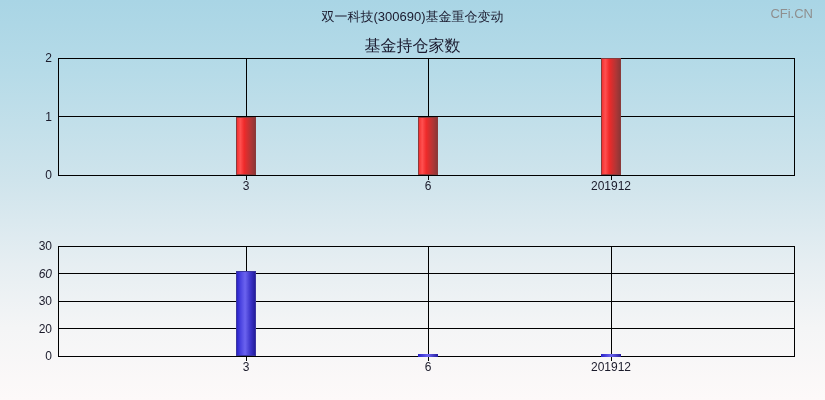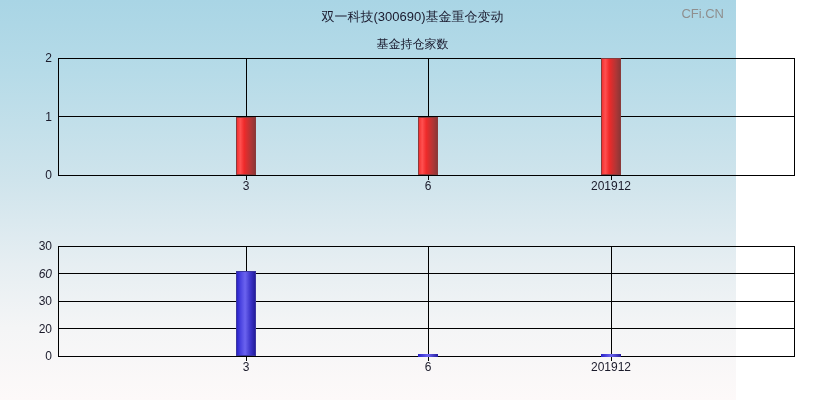--- a/index.html
+++ b/index.html
@@ -7,41 +7,41 @@
     padding: 0;
   }
   body {
     width: 825px;
     height: 400px;
     font-family: "Liberation Sans", sans-serif;
     overflow: hidden;
   }
   #root {
     position: relative;
-    width: 736px;
+    width: 825px;
     height: 400px;
     background: linear-gradient(to bottom, #a9d5e5 0%, #b6dbe8 18%, #cfe4ec 45%, #e6eef2 66%, #f4f5f6 82%, #fdf9f9 100%);
   }
 
   
   .main-title {
     position: absolute;
     left: 0;
     top: 8px;
     width: 825px;
     text-align: center;
     font-size: 13px;
     color: #1a1a2e;
     letter-spacing: 0px;
   }
   .sub-title {
     position: absolute;
     width: 825px;
     text-align: center;
-    font-size: 12px;
+    font-size: 16px;
     color: #1a1a2e;
   }
   #sub1 { top: 36px; left: 0; }
   #sub2 { top: 216px; left: 0; }
 
   .watermark {
     position: absolute;
     right: 12px;
     top: 6px;
     font-size: 13px;

